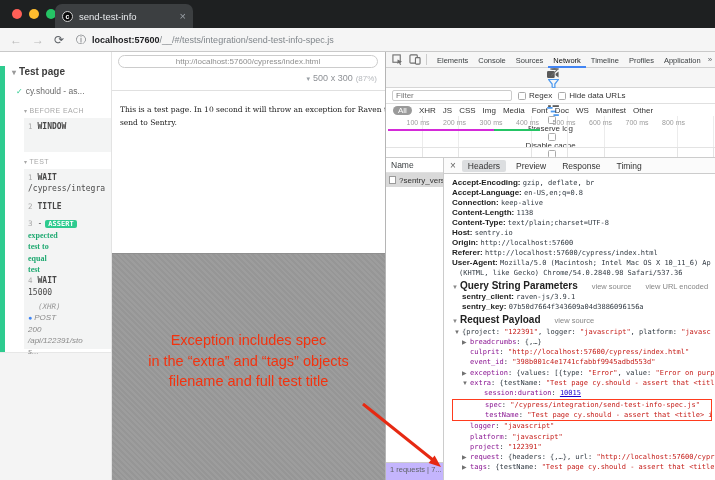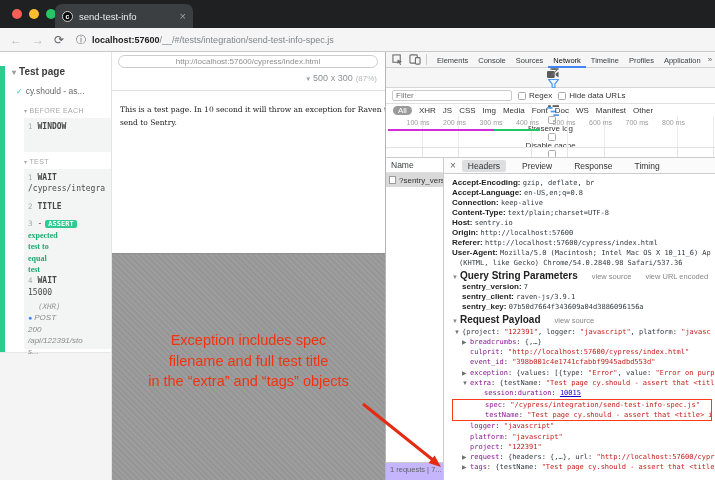--- a/index.html
+++ b/index.html
@@ -88,21 +88,21 @@
   .dt-strip { position:absolute; left:0; top:96px; width:100%; height:10px; border-bottom:1px solid #ccc;
     background:repeating-linear-gradient(to right,transparent 0 35.5px,#e4e4e4 35.5px 36.5px); }
   .dt-name-col { position:absolute; left:0; top:106px; width:58px; bottom:0; border-right:1px solid #ccc; background:#fff; }
   .name-header { height:15px; line-height:15px; border-bottom:1px solid #e0e0e0; padding-left:5px; font-size:8.5px; color:#3c4043; }
   .req-row { height:14px; background:#d9d9d9; display:flex; align-items:center; font-size:8px; color:#333; white-space:nowrap; overflow:hidden; }
   .req-icon { width:7px; height:8px; border:1px solid #9a9a9a; background:#fff; margin:0 3px; flex:none; }
   .name-footer { position:absolute; left:0; bottom:0; width:100%; height:18px; border-top:1px solid #ccc; background:#c4b5fd; font-size:7.5px; color:#5f6368; line-height:14px; padding-left:4px; white-space:nowrap; overflow:hidden; }
   .dt-detail { position:absolute; left:58px; top:106px; right:0; bottom:0; overflow:hidden; }
   .detail-tabs { height:16px; border-bottom:1px solid #ccc; background:#fbfbfb; display:flex; align-items:center; }
   .detail-close { color:#666; font-size:10px; margin:0 6px; }
-  .detail-tab { font-size:8.5px; color:#333; padding:1px 6px; border-radius:2px; margin-right:10px; }
+  .detail-tab { font-size:8.5px; color:#333; padding:1px 6px; border-radius:2px; margin-right:4px; }
   .detail-tab.sel { background:#dcdee0; }
   .detail-content { padding:4px 0 0 8px; }
   .hline { line-height:9px; white-space:nowrap; overflow:hidden; }
   .hkey { font-weight:bold; color:#222; font-size:8px; }
   .hval { font-family:"DejaVu Sans Mono", monospace; font-size:7px; color:#303942; }
   .hcont { padding-left:7px; }
   .sect { line-height:10.3px; margin-top:3px; white-space:nowrap; }
   .sect .tri { color:#888; font-size:6px; margin-right:2px; }
   .sect .stitle { font-weight:bold; font-size:10px; color:#222; }
   .sect .slink { color:#878787; font-size:7.5px; margin-left:14px; }
@@ -188,22 +188,22 @@
   </div>
   <div class="aut-page">
     <div class="page-text">
       <div>This is a test page. In 10 second it will throw an exception for Raven to</div>
       <div>send to Sentry.</div>
     </div>
   </div>
   <div class="aut-gray">
     <div class="annotation" id="annotation">
         <div>Exception includes spec</div>
+        <div>in the “extra” and “tags” objects</div>
         <div>filename and full test title</div>
-        <div>in the “extra” and “tags” objects</div>
       </div>
   </div>
 </div>
 
 <div class="devtools">
 
   <div class="dt-tabs" id="dt-tabs">
     <span class="dt-tabicon">
       <svg class="icon" width="11" height="11" viewBox="0 0 12 12">
           <rect x="1" y="1" width="8" height="8" fill="none" stroke="#6e6e6e" stroke-width="1.2"></rect>
@@ -322,28 +322,28 @@
       <span class="detail-close">×</span>
     <span class="detail-tab sel">Headers</span>
         <span class="detail-tab">Preview</span>
         <span class="detail-tab">Response</span>
         <span class="detail-tab">Timing</span>
       </div>
     <div class="detail-content" id="detail-content">
         <div class="hline"><span class="hkey">Accept-Encoding:</span> <span class="hval">gzip, deflate, br</span></div>
         <div class="hline"><span class="hkey">Accept-Language:</span> <span class="hval">en-US,en;q=0.8</span></div>
         <div class="hline"><span class="hkey">Connection:</span> <span class="hval">keep-alive</span></div>
+        <div class="hline"><span class="hkey">Content-Length:</span> <span class="hval">1138</span></div>
         <div class="hline"><span class="hkey">Content-Type:</span> <span class="hval">text/plain;charset=UTF-8</span></div>
         <div class="hline"><span class="hkey">Host:</span> <span class="hval">sentry.io</span></div>
         <div class="hline"><span class="hkey">Origin:</span> <span class="hval">http://localhost:57600</span></div>
         <div class="hline"><span class="hkey">Referer:</span> <span class="hval">http://localhost:57600/cypress/index.html</span></div>
         <div class="hline"><span class="hkey">User-Agent:</span> <span class="hval">Mozilla/5.0 (Macintosh; Intel Mac OS X 10_11_6) Ap</span></div>
         <div class="hline hcont"><span class="hval">(KHTML, like Gecko) Chrome/54.0.2840.98 Safari/537.36</span></div>
         <div class="sect"><span class="tri">▼</span><span class="stitle">Query String Parameters</span><span class="slink">view source</span><span class="slink">view URL encoded</span></div>
-        <div class="hline" style="padding-left: 10px;"><span class="hkey">sentry_version:</span> <span class="hval">7</span></div>
         <div class="hline" style="padding-left: 10px;"><span class="hkey">sentry_client:</span> <span class="hval">raven-js/3.9.1</span></div>
         <div class="hline" style="padding-left: 10px;"><span class="hkey">sentry_key:</span> <span class="hval">07b50d7664f343609a04d3886096156a</span></div>
         <div class="sect"><span class="tri">▼</span><span class="stitle">Request Payload</span><span class="slink">view source</span></div>
         <div class="pl ind0"><span class="tri">▼</span><span class="seg-p">{project: </span><span class="seg-s">"122391"</span><span class="seg-p">, logger: </span><span class="seg-s">"javascript"</span><span class="seg-p">, platform: </span><span class="seg-s">"javasc</span></div>
         <div class="pl ind1"><span class="tri">▶</span><span class="seg-k">breadcrumbs</span><span class="seg-p">: {,…}</span></div>
         <div class="pl ind1"><span class="notri"></span><span class="seg-k">culprit</span><span class="seg-p">: </span><span class="seg-s">"http://localhost:57600/cypress/index.html"</span></div>
         <div class="pl ind1"><span class="notri"></span><span class="seg-k">event_id</span><span class="seg-p">: </span><span class="seg-s">"398b001c4e1741cfabbf9945adbd553d"</span></div>
         <div class="pl ind1"><span class="tri">▶</span><span class="seg-k">exception</span><span class="seg-p">: {values: [{type: </span><span class="seg-s">"Error"</span><span class="seg-p">, value: </span><span class="seg-s">"Error on purp</span></div>
         <div class="pl ind1"><span class="tri">▼</span><span class="seg-k">extra</span><span class="seg-p">: {testName: </span><span class="seg-s">"Test page cy.should - assert that &lt;titl</span></div>
         <div class="pl ind2"><span class="notri"></span><span class="seg-k">session:duration</span><span class="seg-p">: </span><span class="seg-n">10015</span></div>

